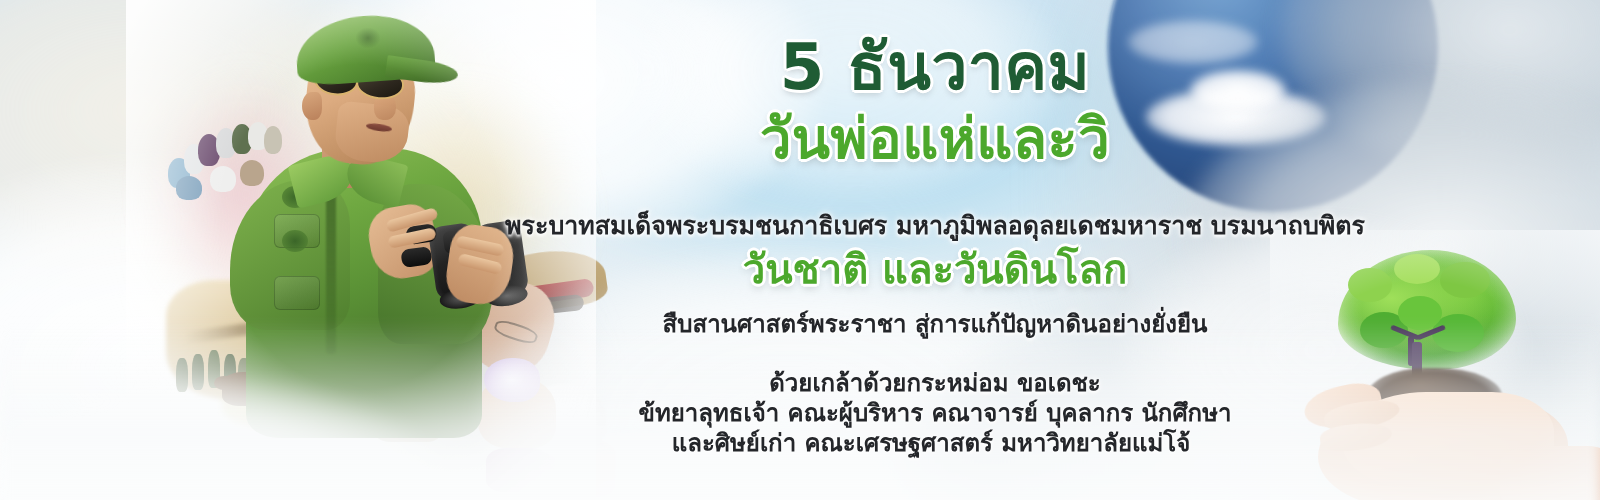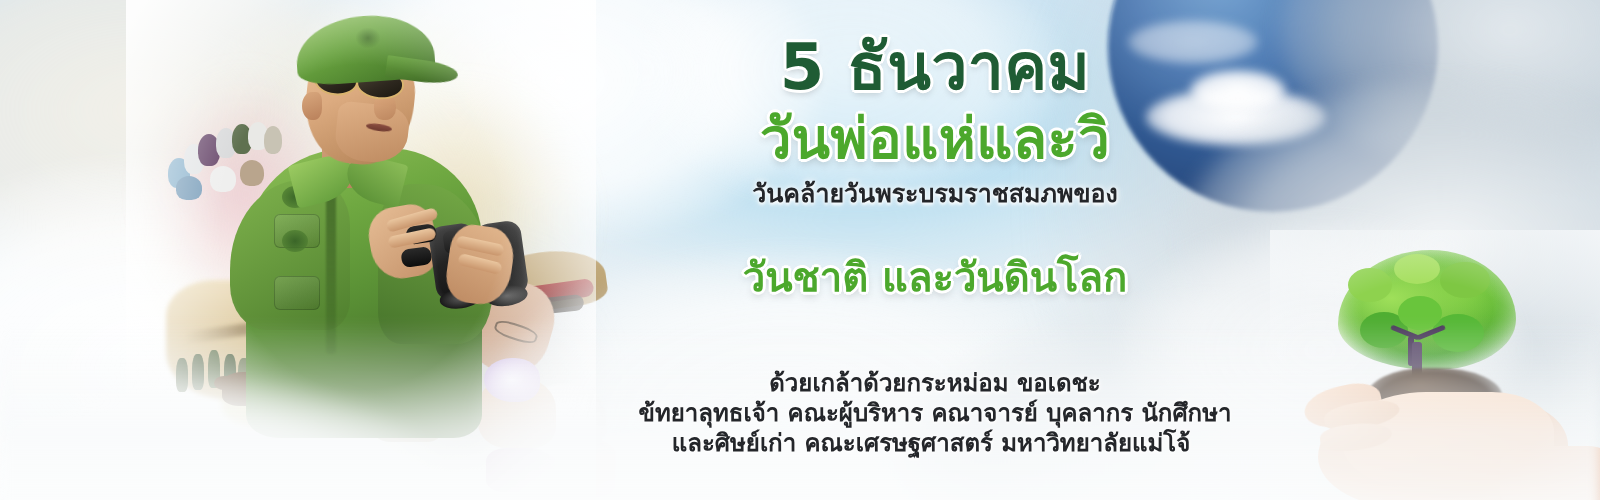--- a/index.html
+++ b/index.html
@@ -311,21 +311,21 @@
     position:absolute; top:181px; left:0; right:0;
     font-size:25px; font-weight:bold; color:#24262a;
     text-shadow:0 0 5px rgba(255,255,255,.95), 0 0 10px rgba(255,255,255,.8), 0 2px 3px rgba(255,255,255,.9);
   }
   .t-sub2{
     position:absolute; top:213px; left:0; right:0;
     font-size:25px; font-weight:bold; color:#24262a;
     text-shadow:0 0 5px rgba(255,255,255,.95), 0 0 10px rgba(255,255,255,.8), 0 2px 3px rgba(255,255,255,.9);
   }
   .t-main2{
-    position:absolute; top:256px; left:0; right:0;
+    position:absolute; top:248px; left:0; right:0;
     font-size:40px; font-weight:bold; color:#4ca82c;
     text-shadow:
       -2px -2px 0 #fff, 2px -2px 0 #fff, -2px 2px 0 #fff, 2px 2px 0 #fff,
       -3px 0 0 #fff, 3px 0 0 #fff, 0 -3px 0 #fff, 0 3px 0 #fff,
       0 4px 8px rgba(0,0,0,.20);
   }
   .t-sub3{
     position:absolute; top:312px; left:0; right:0;
     font-size:24px; font-weight:bold; color:#24262a;
     text-shadow:0 0 5px rgba(255,255,255,.95), 0 0 10px rgba(255,255,255,.8), 0 2px 3px rgba(255,255,255,.9);
@@ -487,20 +487,21 @@
     <div class="fing" style="left:30px;  top:174px; width:72px; height:26px; transform:rotate(-6deg);"></div>
     <div class="wrist"></div>
     <div class="tree-haze"></div>
   </div>
 
   <div class="bottom-haze"></div>
 
   <div class="text-col">
     <div class="t t-date">5 ธันวาคม</div>
     <div class="t t-main">วันพ่อแห่และวิ</div>
-    <div class="t t-sub1">วันคล้ายวันพระบรมราชสมภพของ</div>
+    <div class="t t-sub2">พระบาทสมเด็จพระบรมชนกาธิเบศร มหาภูมิพลอดุลยเดชมหาราช บรมนาถบพิตร</div>
     <div class="t t-main2">วันชาติ และวันดินโลก</div>
+    <div class="t t-sub3">สืบสานศาสตร์พระราชา สู่การแก้ปัญหาดินอย่างยั่งยืน</div>
     <div class="t t-close t-c1">ด้วยเกล้าด้วยกระหม่อม ขอเดชะ</div>
     <div class="t t-close t-c2">ข้ทยาลุทธเจ้า คณะผู้บริหาร คณาจารย์ บุคลากร นักศึกษา</div>
     <div class="t t-close t-c3">และศิษย์เก่า คณะเศรษฐศาสตร์ มหาวิทยาลัยแม่โจ้</div>
   </div>
 
 </div>
 
 </body></html>

